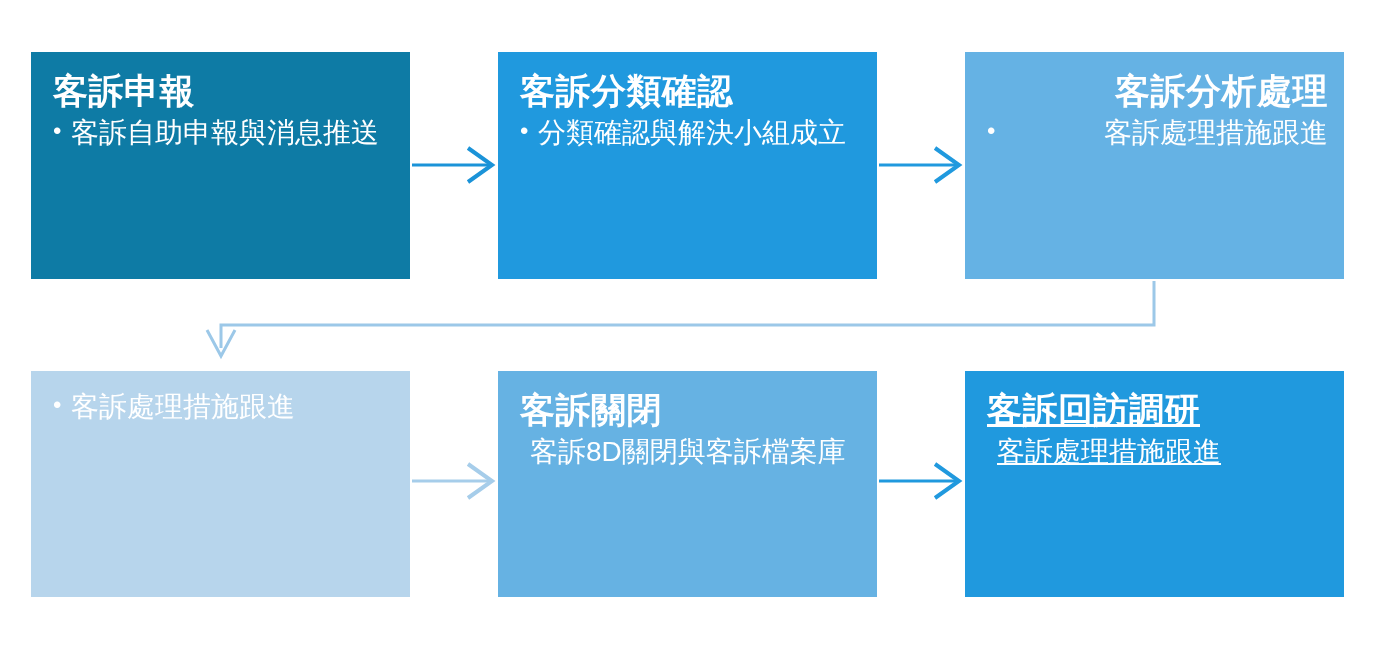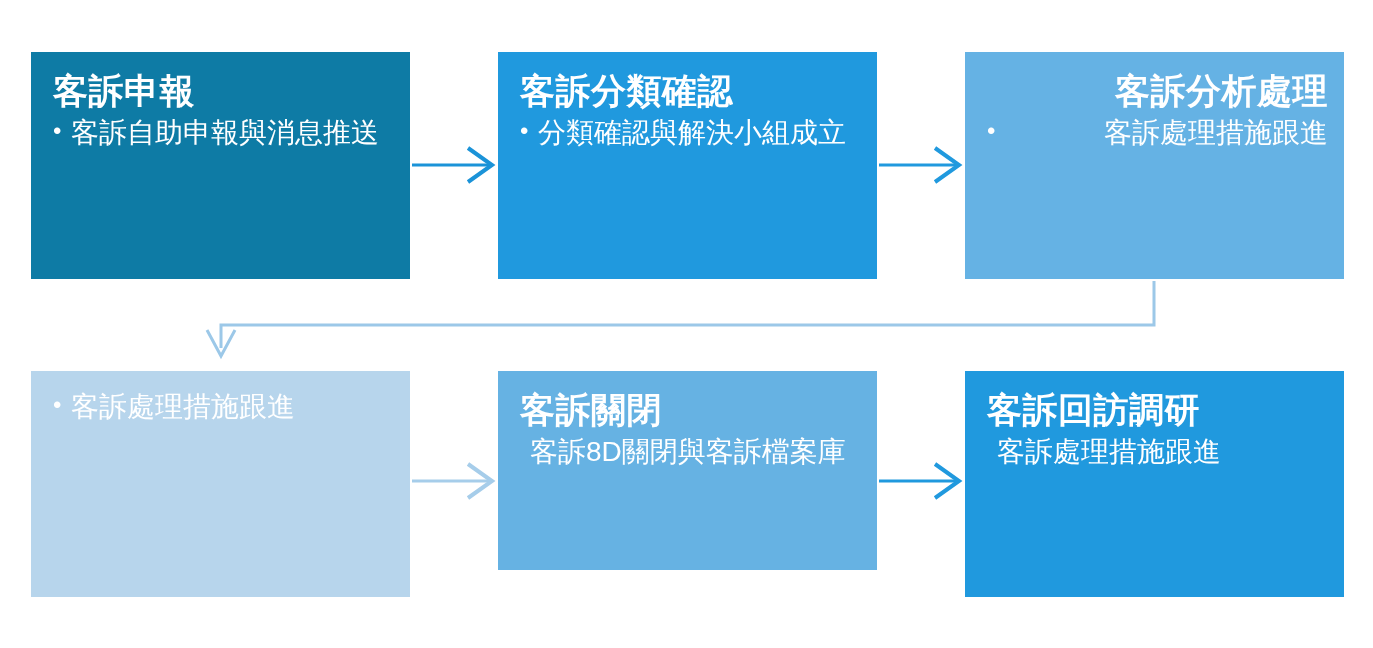--- a/index.html
+++ b/index.html
@@ -59,21 +59,21 @@
   .node-body.no-bullet li::before {
     content: "";
   }
 
   
   #node-1 { left: 31px;   top: 52px;  width: 379px; height: 227px; background: #0E7BA5; }
   #node-2 { left: 498px;  top: 52px;  width: 379px; height: 227px; background: #2099DE; }
   #node-3 { left: 965px;  top: 52px;  width: 379px; height: 227px; background: #65B2E4; }
   
   #node-4 { left: 31px;   top: 371px; width: 379px; height: 226px; background: #B7D5EC; }
-  #node-5 { left: 498px;  top: 371px; width: 379px; height: 199px; background: #66B2E3; }
+  #node-5 { left: 498px;  top: 371px; width: 379px; height: 226px; background: #66B2E3; }
   #node-6 { left: 965px;  top: 371px; width: 379px; height: 226px; background: #2099DE; }
 
   .connector {
     position: absolute;
     left: 0;
     top: 0;
     width: 1373px;
     height: 648px;
     pointer-events: none;
   }
@@ -138,20 +138,20 @@
     </ul>
   </div>
 
   <div class="node" id="node-5" style="background: rgb(102, 178, 227); color: rgb(255, 255, 255);">
     <div class="node-title">客訴關閉</div>
     <ul class="node-body no-bullet">
       <li>客訴8D關閉與客訴檔案庫</li>
     </ul>
   </div>
 
-  <div class="node" id="node-6" style="background: rgb(32, 153, 222); color: rgb(255, 255, 255);">
+  <div class="node" id="node-6" style="background: rgb(32, 153, 222); color: rgb(255, 255, 255); text-decoration: underline;">
     <div class="node-title">客訴回訪調研</div>
     <ul class="node-body no-bullet">
       <li>客訴處理措施跟進</li>
     </ul>
   </div>
 
 </div>
 
 </body></html>

